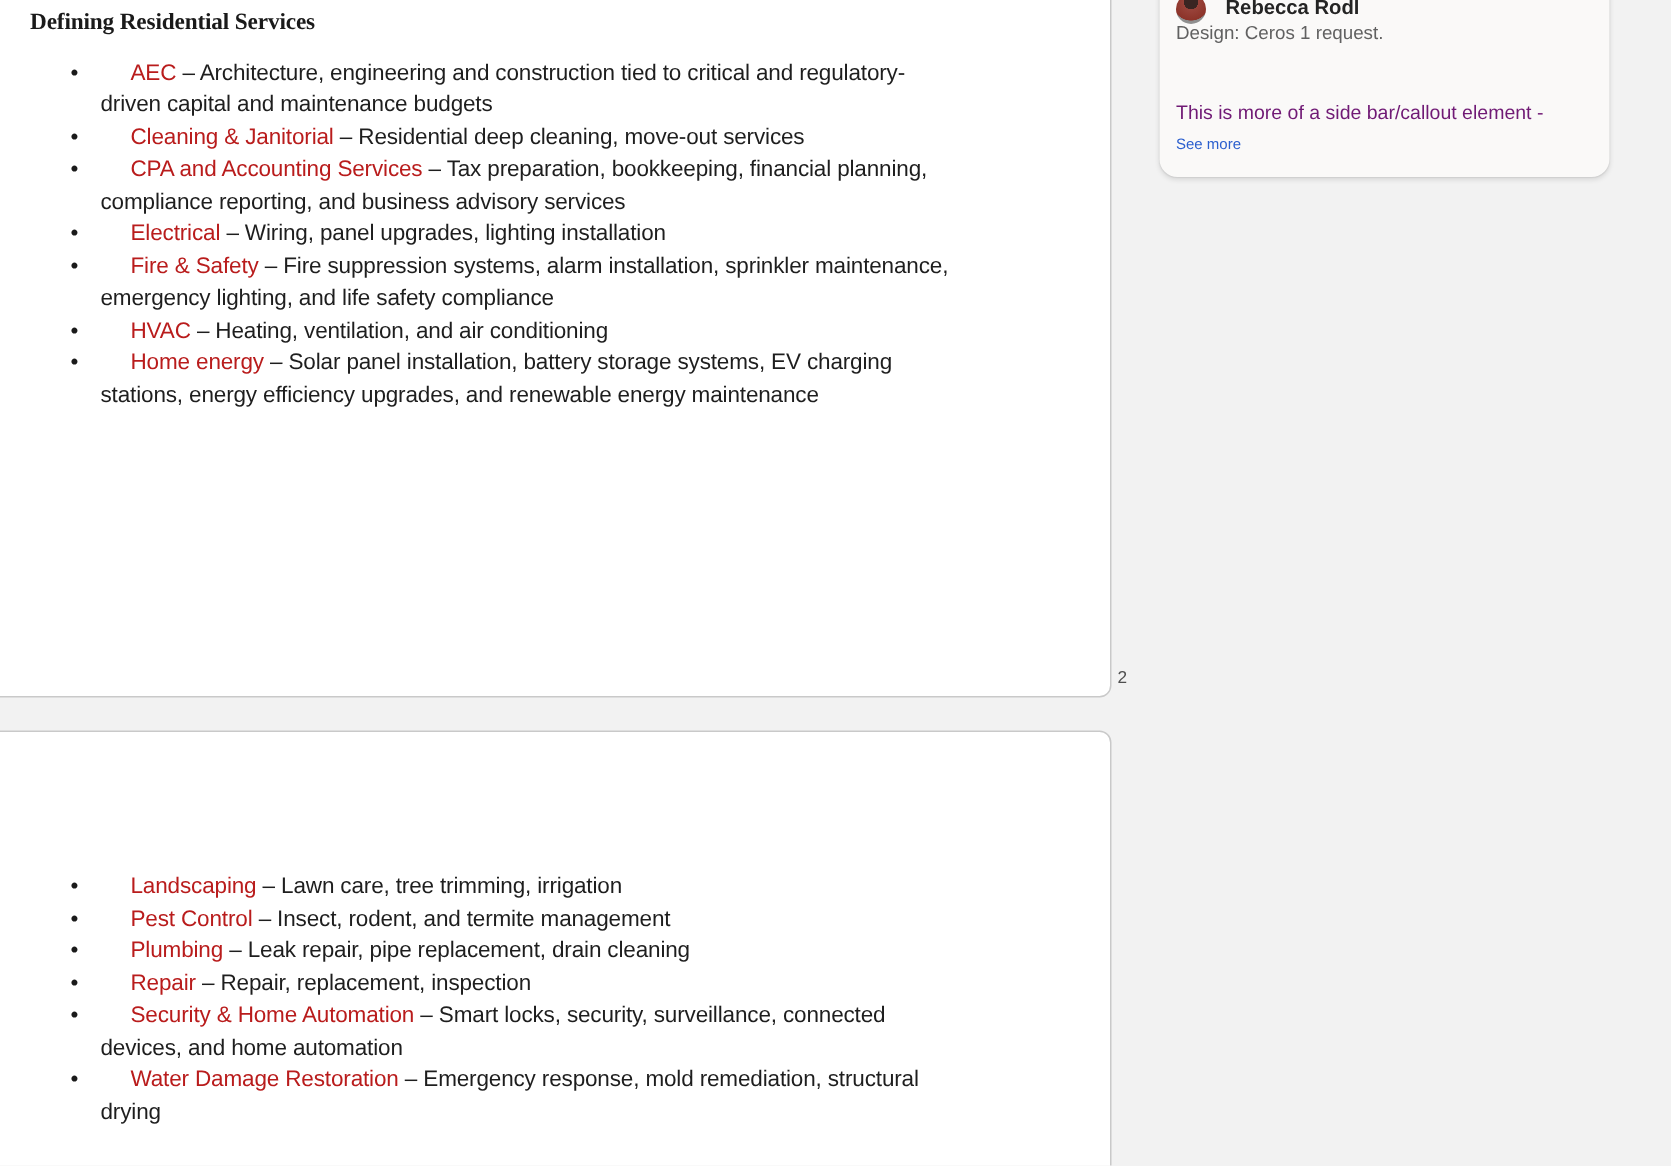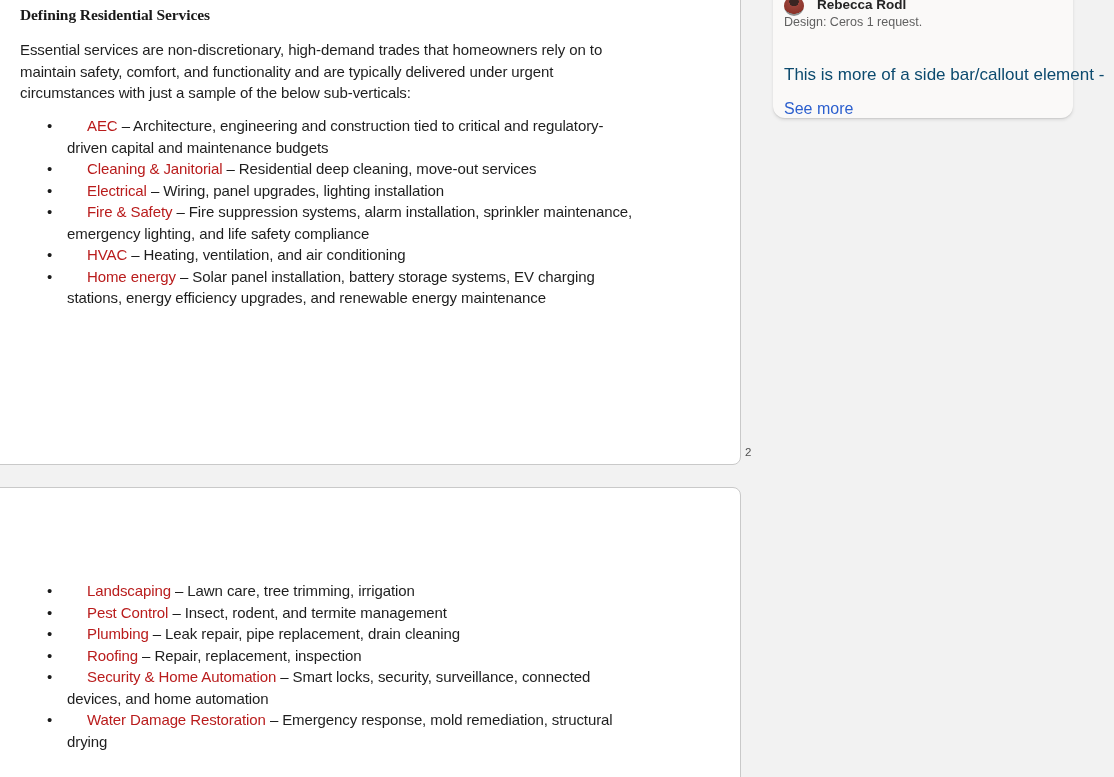--- a/index.html
+++ b/index.html
@@ -119,51 +119,50 @@
     top: 42px;
     font-size: 12.5px;
     line-height: 17px;
     color: #616161;
     white-space: nowrap;
   }
   .comment-line2 {
     position: absolute;
     left: 11px;
     top: 94px;
-    font-size: 17px;
+    font-size: 13px;
     line-height: 17px;
-    color: #0c4a6e;
+    color: #701a75;
     white-space: nowrap;
   }
   .see-more {
     position: absolute;
     left: 11px;
     top: 116px;
-    font-size: 16px;
+    font-size: 10px;
     line-height: 17px;
     color: #2b5fce;
     text-decoration: none;
     cursor: pointer;
     white-space: nowrap;
-    margin-top: 12px;
   }
 </style>
 </head>
 <body>
 
 <div class="page page-1">
   <div class="page-inner">
     <h1 class="doc-heading">Defining Residential Services</h1>
-    <p class="doc-paragraph">Essential services are non-discretionary, high-demand trades that homeowners rely on to maintain safety, comfort, and functionality and are typically delivered under urgent circumstances with just a sample of the below sub-verticals:</p>
     <ul class="doc-list">
 
         <li><span class="term">AEC</span> <span>– Architecture, engineering and construction tied to critical and regulatory-driven capital and maintenance budgets</span></li>
 
         <li><span class="term">Cleaning &amp; Janitorial</span> <span>– Residential deep cleaning, move-out services</span></li>
 
+        <li><span class="term">CPA and Accounting Services</span> <span>– Tax preparation, bookkeeping, financial planning, compliance reporting, and business advisory services</span></li>
 
         <li><span class="term">Electrical</span> <span>– Wiring, panel upgrades, lighting installation</span></li>
 
         <li><span class="term">Fire &amp; Safety</span> <span>– Fire suppression systems, alarm installation, sprinkler maintenance, emergency lighting, and life safety compliance</span></li>
 
         <li><span class="term">HVAC</span> <span>– Heating, ventilation, and air conditioning</span></li>
 
         <li><span class="term">Home energy</span> <span>– Solar panel installation, battery storage systems, EV charging stations, energy efficiency upgrades, and renewable energy maintenance</span></li>
       </ul>
   </div>
@@ -174,21 +173,21 @@
 <div class="page page-2">
   <div class="page-inner">
     <ul class="doc-list">
 
         <li><span class="term">Landscaping</span> <span>– Lawn care, tree trimming, irrigation</span></li>
 
         <li><span class="term">Pest Control</span> <span>– Insect, rodent, and termite management</span></li>
 
         <li><span class="term">Plumbing</span> <span>– Leak repair, pipe replacement, drain cleaning</span></li>
 
-        <li><span class="term">Roofing</span> <span>– Repair, replacement, inspection</span></li>
+        <li><span class="term">Repair</span> <span>– Repair, replacement, inspection</span></li>
 
         <li><span class="term">Security &amp; Home Automation</span> <span>– Smart locks, security, surveillance, connected devices, and home automation</span></li>
 
         <li><span class="term">Water Damage Restoration</span> <span>– Emergency response, mold remediation, structural drying</span></li>
       </ul>
   </div>
 </div>
 
 <div class="comment-card">
   <div class="avatar"></div>

